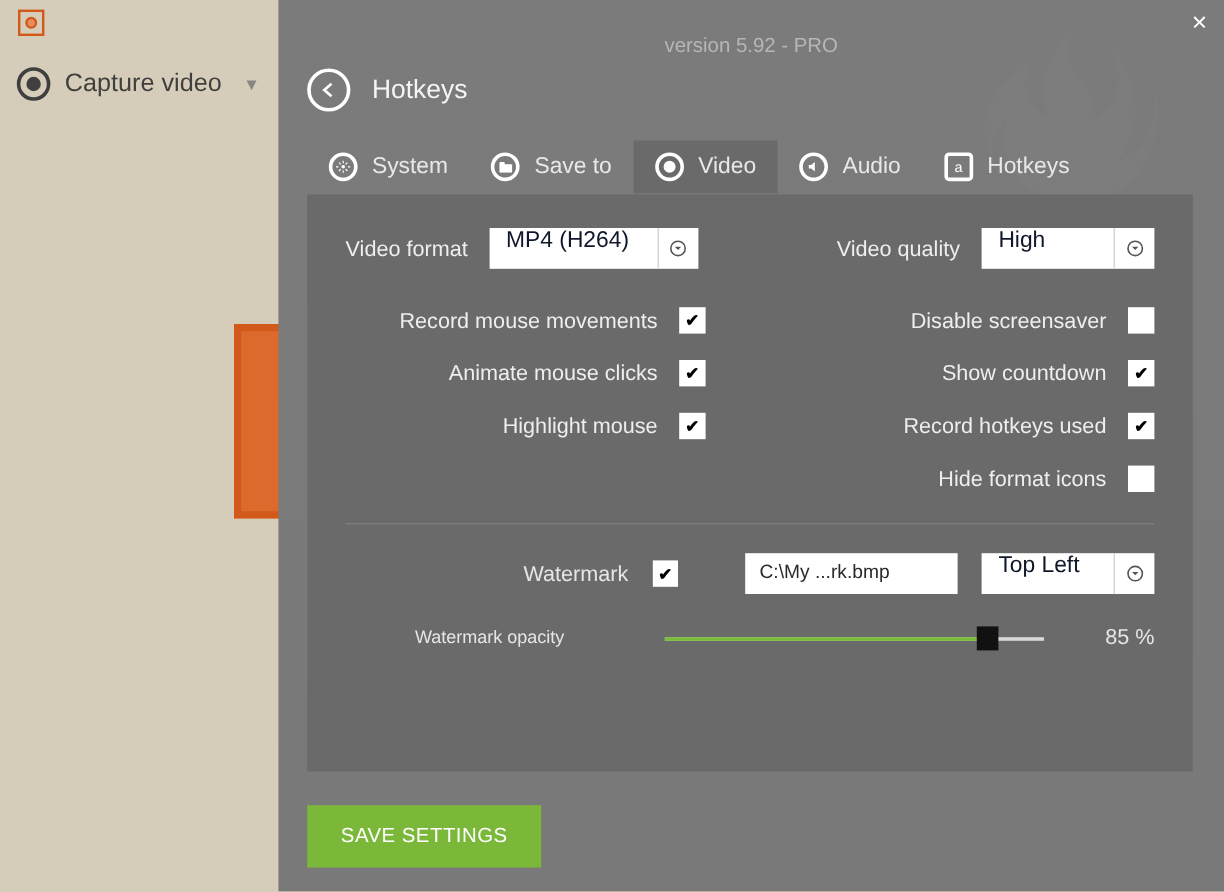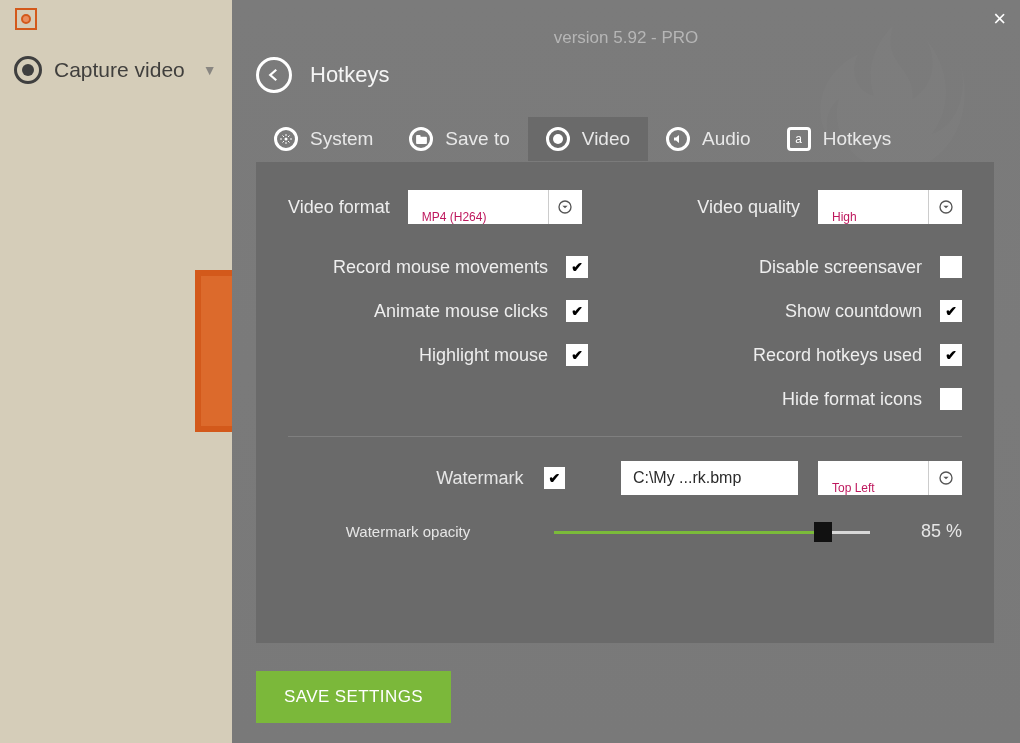--- a/index.html
+++ b/index.html
@@ -26,21 +26,21 @@
 .tab { display:flex; align-items:center; gap:12px; padding:10px 18px; font-size:19px; color:#e8e8e8; cursor:pointer; }
 .tab.active { background:#6a6a6a; }
 .tab-icon { width:24px; height:24px; border:3px solid #fff; border-radius:50%; display:flex; align-items:center; justify-content:center; font-size:11px; color:#fff; }
 .tab-icon.filled .d { width:10px; height:10px; background:#fff; border-radius:50%; }
 .tab-icon.sq { border-radius:4px; }
 
 .panel { position:absolute; top:162px; left:24px; right:26px; bottom:100px; background:#6a6a6a; padding:28px 32px 18px 32px; }
 .row1 { display:flex; align-items:center; justify-content:space-between; margin-bottom:32px; }
 .fieldpair { display:flex; align-items:center; gap:18px; }
 .label { font-size:18px; color:#eee; }
-.selectbox { display:flex; align-items:flex-end; background:#fff; color:#be185d; height:34px; font-size:12px; }
+.selectbox { display:flex; align-items:flex-start; background:#fff; color:#0f172a; height:34px; font-size:19px; }
 .selectbox .txt { padding:0 14px; min-width:140px; }
 .selectbox .chev { width:34px; height:34px; display:flex; align-items:center; justify-content:center; border-left:1px solid #ccc; }
 .selectbox.narrow .txt { min-width:110px; }
 .chev svg { width:16px; height:16px; }
 
 .check-columns { display:flex; gap:28px; margin-bottom:26px; }
 .check-col { display:flex; flex-direction:column; gap:22px; flex:1; }
 .check-item { display:flex; align-items:center; justify-content:flex-end; gap:18px; }
 .check-item .lbl { font-size:18px; color:#eee; text-align:right; }
 .checkbox { width:22px; height:22px; background:#fff; display:flex; align-items:center; justify-content:center; color:#000; font-size:14px; font-weight:bold; }

